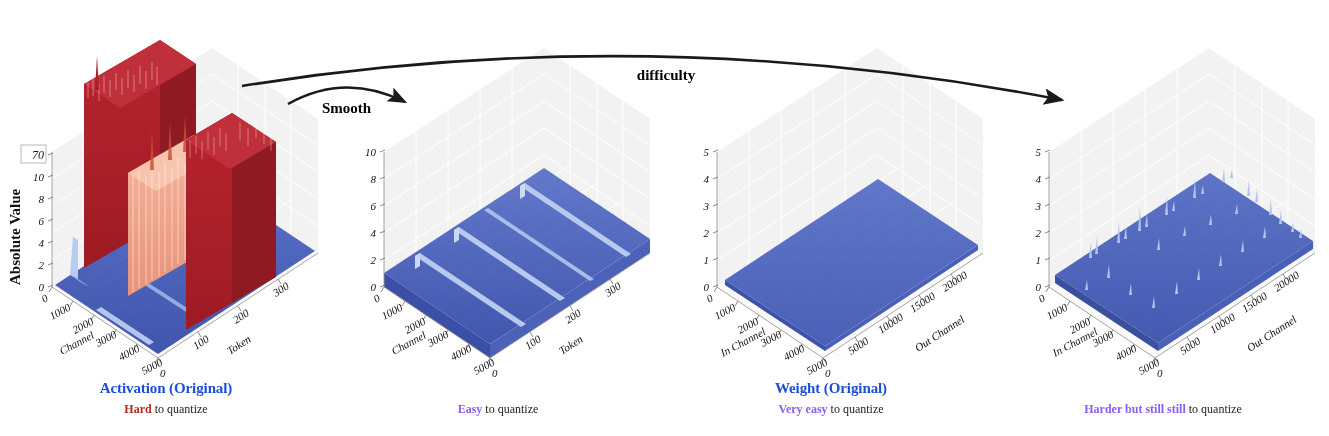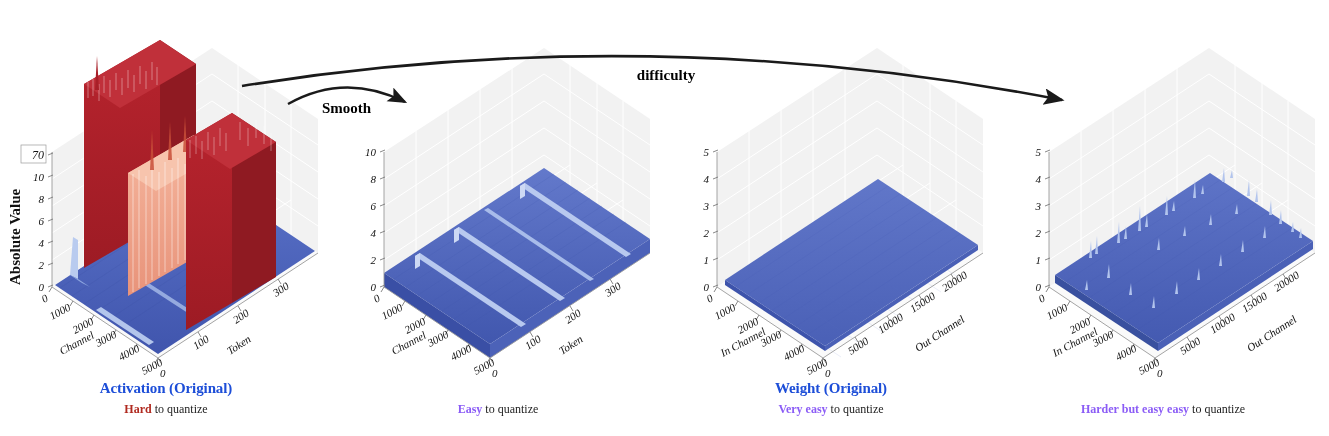--- a/index.html
+++ b/index.html
@@ -631,21 +631,21 @@
         <text class="axtick" x="160" y="377">0</text>
         <text class="axtick" x="186" y="355" transform="rotate(-33,186,355)">5000</text>
         <text class="axtick" x="216" y="334" transform="rotate(-33,216,334)">10000</text>
         <text class="axtick" x="248" y="313" transform="rotate(-33,248,313)">15000</text>
         <text class="axtick" x="280" y="292" transform="rotate(-33,280,292)">20000</text>
         <text class="axlabel" x="253" y="352" font-size="13" transform="rotate(-33,253,352)">Out Channel</text>
       </g>
     </svg>
 
     <div class="caption cap-sub">
-      <span class="easy">Harder but easy easy</span><span> to quantize</span>
+      <span class="easy">Harder but still still</span><span> to quantize</span>
     </div>
   </div>
 
   <svg style="position:absolute;left:0;top:0;width:1329px;height:436px;pointer-events:none;">
     <defs>
       <marker id="ah" markerWidth="9" markerHeight="9" refX="7" refY="3.2" orient="auto">
         <path d="M0,0 L8,3.2 L0,6.4 L1.6,3.2 Z" fill="#1a1a1a"></path>
       </marker>
     </defs>
     <path d="M 288,104 Q 345,72 405,102" stroke="#1a1a1a" stroke-width="2.4" fill="none" marker-end="url(#ah)"></path>

